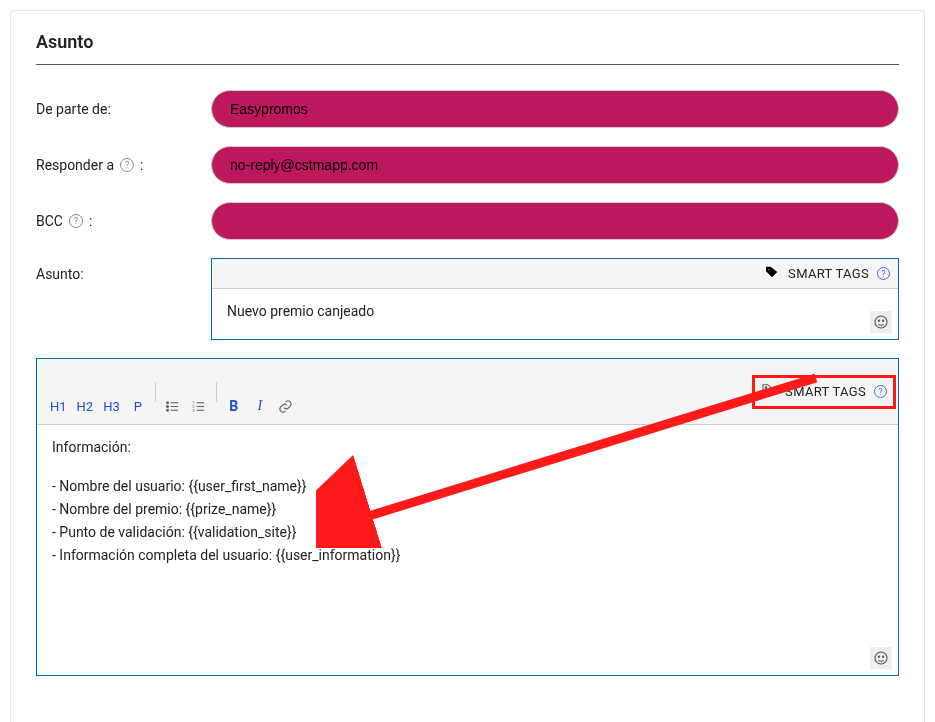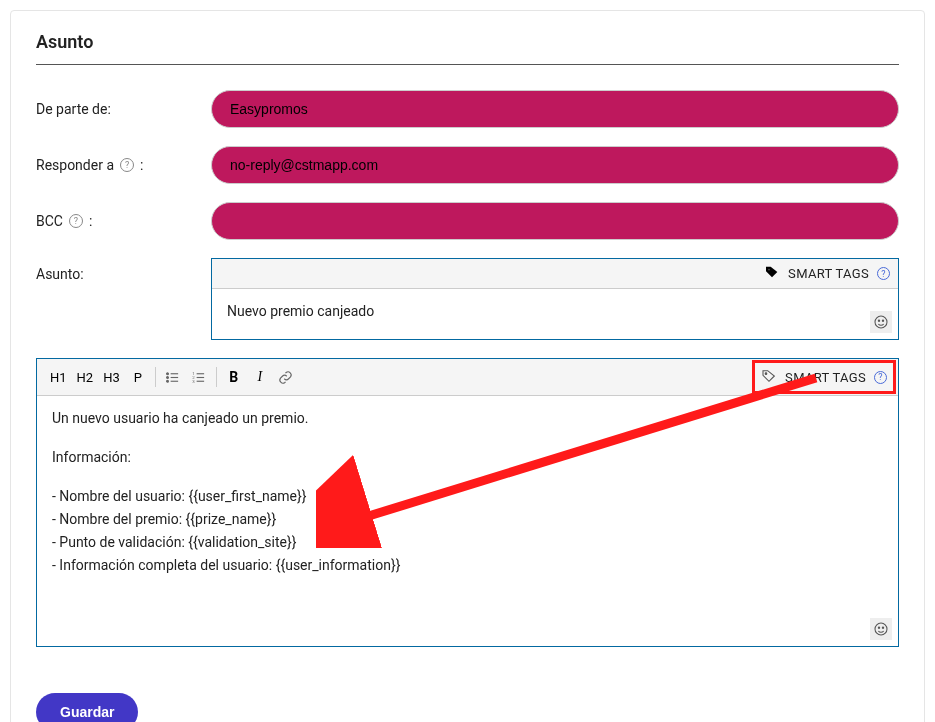--- a/index.html
+++ b/index.html
@@ -125,23 +125,24 @@
     }
     .tb-group { display: flex; align-items: center; }
     .tb-btn {
       height: 28px;
       min-width: 26px;
       padding: 0 5px;
       display: flex;
       align-items: center;
       justify-content: center;
       font-size: 14px;
-      color: #000000;
+      color: #1d4ed8;
       cursor: pointer;
       font-family: inherit;
+      margin-top: 29px;
     }
     .tb-btn.h { font-size: 13px; font-weight: 400; }
     .tb-sep {
       width: 1px;
       height: 20px;
       background: #ccc;
       margin: 0 4px;
     }
     .tb-btn svg { stroke: #666; fill: none; }
 
@@ -292,21 +293,20 @@
             <svg width="16" height="16" viewBox="0 0 24 24" stroke="#555" stroke-width="1.6" fill="none">
                 <path d="M20 12l-8 8-9-9V4h7l10 8z"></path>
                 <circle cx="7.5" cy="8.5" r="1.2" fill="#555"></circle>
               </svg>
           </span>
           <span class="smart-tags-label">SMART TAGS</span>
           <span class="help-sm">?</span>
         </div>
       </div>
       <div class="editor-content tall">
-        <div class="msg-para"><span>Un nuevo usuario ha canjeado un premio.</span></div>
         <div class="msg-para"><span>Información:</span></div>
         <div class="msg-para">
           <div class="msg-line">- Nombre del usuario: {{user_first_name}}</div>
           <div class="msg-line">- Nombre del premio: {{prize_name}}</div>
           <div class="msg-line">- Punto de validación: {{validation_site}}</div>
           <div class="msg-line">- Información completa del usuario: {{user_information}}</div>
         </div>
         <div class="emoji-btn">
           <svg width="16" height="16" viewBox="0 0 24 24" stroke="#555" stroke-width="1.6" fill="none">
               <circle cx="12" cy="12" r="9"></circle>

